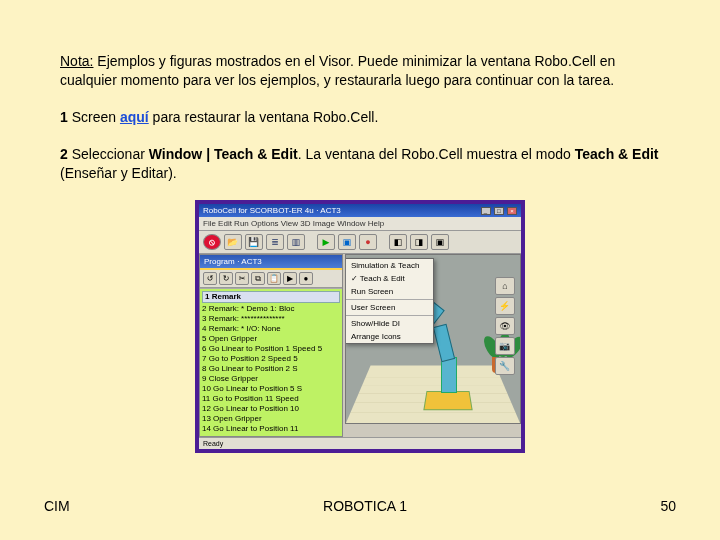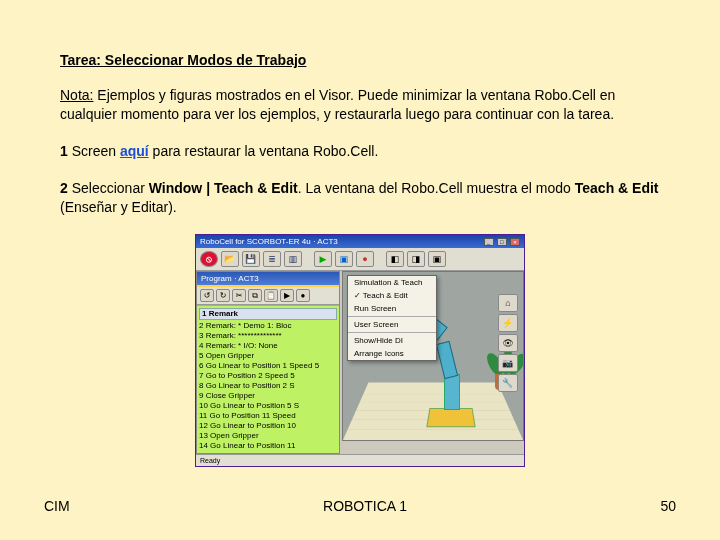--- a/index.html
+++ b/index.html
@@ -17,21 +17,21 @@
   .para { margin-bottom: 18px; line-height: 1.35; }
   .u { text-decoration: underline; }
   .b { font-weight: bold; }
   .link { color: #1d4ed8; text-decoration: underline; cursor: pointer; }
 
   .shot-wrap { text-align: center; margin-top: 10px; }
   .shot {
     display: inline-block;
     width: 330px;
     background: #cdc9bd;
-    border: 1px solid #4c1d95;
+    border: 4px solid #4c1d95;
     text-align: left;
   }
   .titlebar {
     background: linear-gradient(#1a44a7,#3a6bd2);
     color: #fff;
     font-size: 8px;
     padding: 2px 4px;
     display: flex; justify-content: space-between; align-items: center;
   }
   .winbtns span {
@@ -139,21 +139,20 @@
     position:absolute; bottom:26px; left:0; right:0;
     display:flex; justify-content:space-between;
     padding: 0 44px 0 44px;
     font-size: 14px;
   }
 </style>
 </head>
 <body>
 
 <div class="content">
-  <div class="title">Tarea: Seleccionar Modos de Trabajo</div>
 
   <p class="para">
     <span class="u">Nota:</span><span> Ejemplos y figuras mostrados en el Visor. Puede minimizar la ventana Robo.Cell en cualquier momento para ver los ejemplos, y restaurarla luego para continuar con la tarea.</span>
   </p>
 
   <p class="para">
     <span class="b">1</span><span> Screen </span><a class="link b">aquí</a><span> para restaurar la ventana Robo.Cell.</span>
   </p>
 
   <p class="para">
@@ -163,20 +162,21 @@
   <div class="shot-wrap">
     <div class="shot">
       <div class="titlebar">
         <span>RoboCell for SCORBOT-ER 4u · ACT3</span>
         <span class="winbtns">
           <span>_</span>
           <span>□</span>
           <span style="background:#d66;color:#fff">×</span>
         </span>
       </div>
+      <div class="menubar">File  Edit  Run  Options  View  3D Image  Window  Help</div>
       <div class="toolbar">
         <span class="tbtn tred">⦸</span>
         <span class="tbtn">📂</span>
         <span class="tbtn">💾</span>
         <span class="tbtn tblu">≣</span>
         <span class="tbtn tblu">▥</span>
         <span class="tsep"></span>
         <span class="tbtn" style="color:#0a0">▶</span>
         <span class="tbtn" style="color:#06c">▣</span>
         <span class="tbtn" style="color:#c33">●</span>

